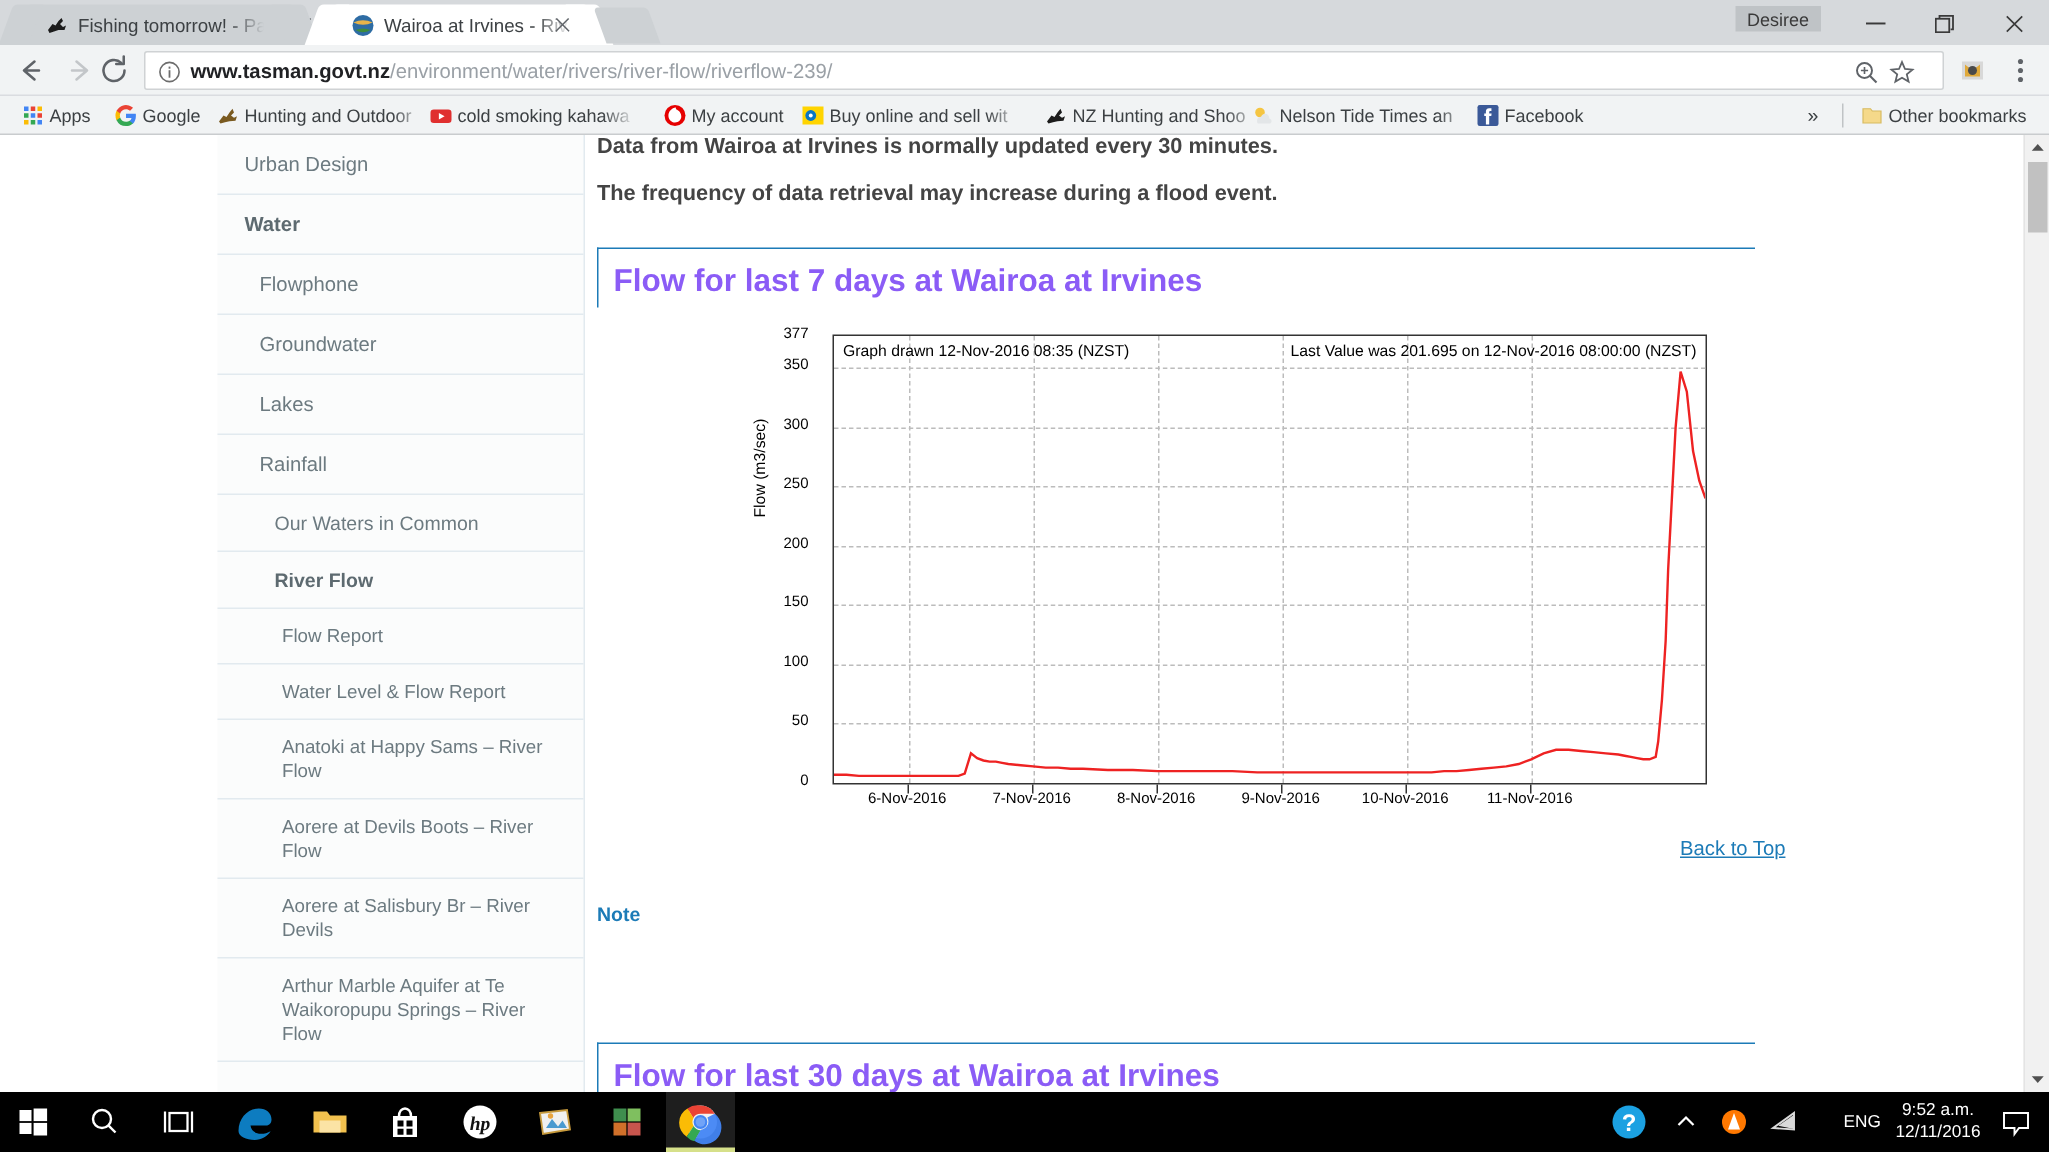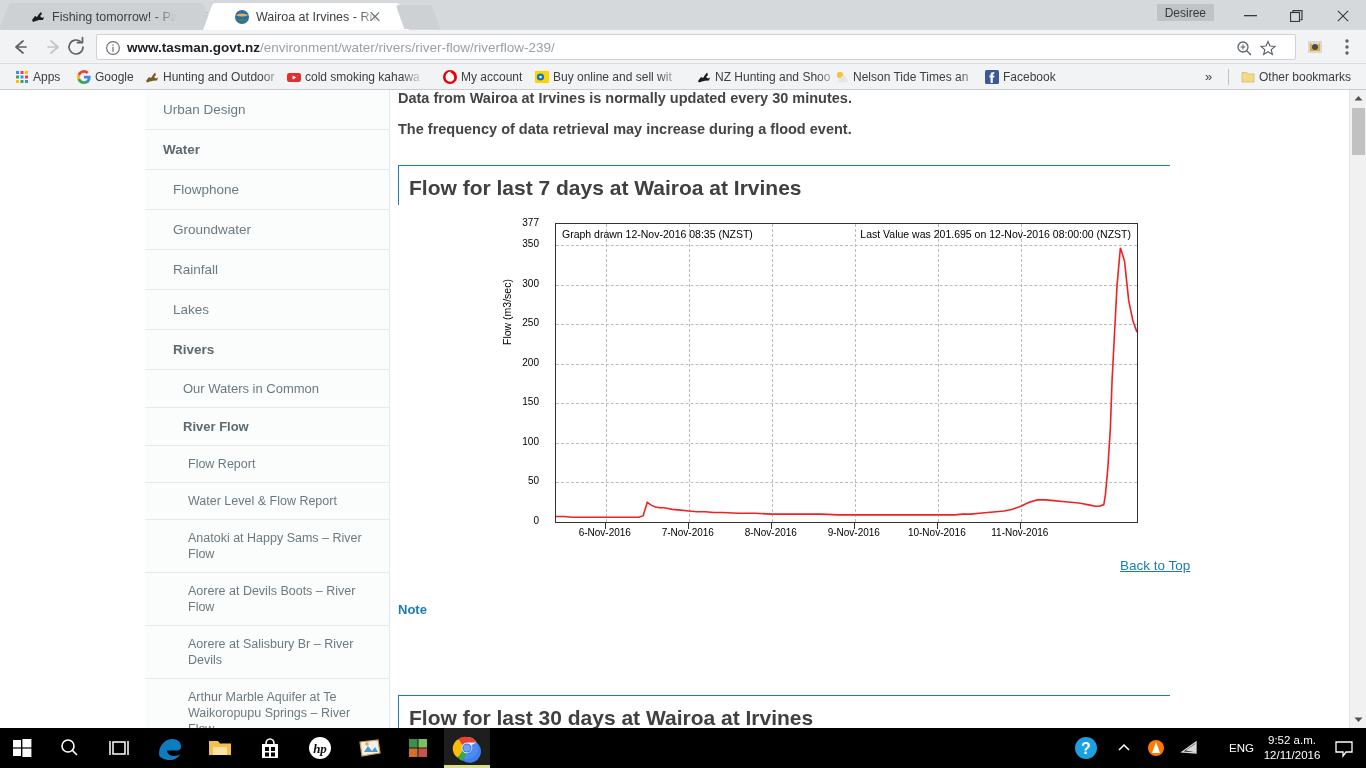--- a/index.html
+++ b/index.html
@@ -84,21 +84,21 @@
   .sb-item.lv1 .lbl { padding:12px 10px 12px 28px; }
   .sb-item.lv2 .lbl { padding:11px 10px 11px 38px; font-size:13px; }
   .sb-item.lv3 .lbl { padding:10px 12px 10px 43px; font-size:12.5px; line-height:16px; }
   .sb-item.bold .lbl { font-weight:bold; color:#5d6a70; }
 
   
   .content { position:absolute; left:390px; top:0; width:950px; height:638px; }
   .para { position:absolute; color:#444; font-size:14.5px; font-weight:600; }
   .blue-head {
     position:absolute; border-top:1px solid #1c7bb7; border-left:1px solid #1c7bb7;
-    color:#404040; font-size:21px; font-weight:bold; padding:10px 0 0 10px;
+    color:#8b5cf6; font-size:21px; font-weight:bold; padding:10px 0 0 10px;
   }
   .note-head { position:absolute; color:#1c7bb7; font-size:13px; font-weight:bold; }
   .note-txt { position:absolute; color:#1c7bb7; font-size:14.5px; font-weight:bold; }
   .backtop { position:absolute; color:#1c7bb7; font-size:13.5px; text-decoration:underline; cursor:pointer; }
 
   
   .chartbox { position:absolute; left:115px; top:125px; width:635px; height:320px; background:#ffffff; }
   .ylabel {
     position:absolute; left:-4px; top:130px; transform:rotate(-90deg); transform-origin:left top;
     font-size:10.5px; color:#000; white-space:nowrap;
@@ -362,27 +362,24 @@
         <div class="sb-item lv0 bold">
           <span class="lbl">Water</span>
         </div>
         <div class="sb-item lv1">
           <span class="lbl">Flowphone</span>
         </div>
         <div class="sb-item lv1">
           <span class="lbl">Groundwater</span>
         </div>
         <div class="sb-item lv1">
+          <span class="lbl">Lakes</span>
+        </div>
+        <div class="sb-item lv1">
           <span class="lbl">Rainfall</span>
-        </div>
-        <div class="sb-item lv1">
-          <span class="lbl">Lakes</span>
-        </div>
-        <div class="sb-item lv1 bold">
-          <span class="lbl">Rivers</span>
         </div>
         <div class="sb-item lv2">
           <span class="lbl">Our Waters in Common</span>
         </div>
         <div class="sb-item lv2 bold">
           <span class="lbl">River Flow</span>
         </div>
         <div class="sb-item lv3">
           <span class="lbl">Flow Report</span>
         </div>

